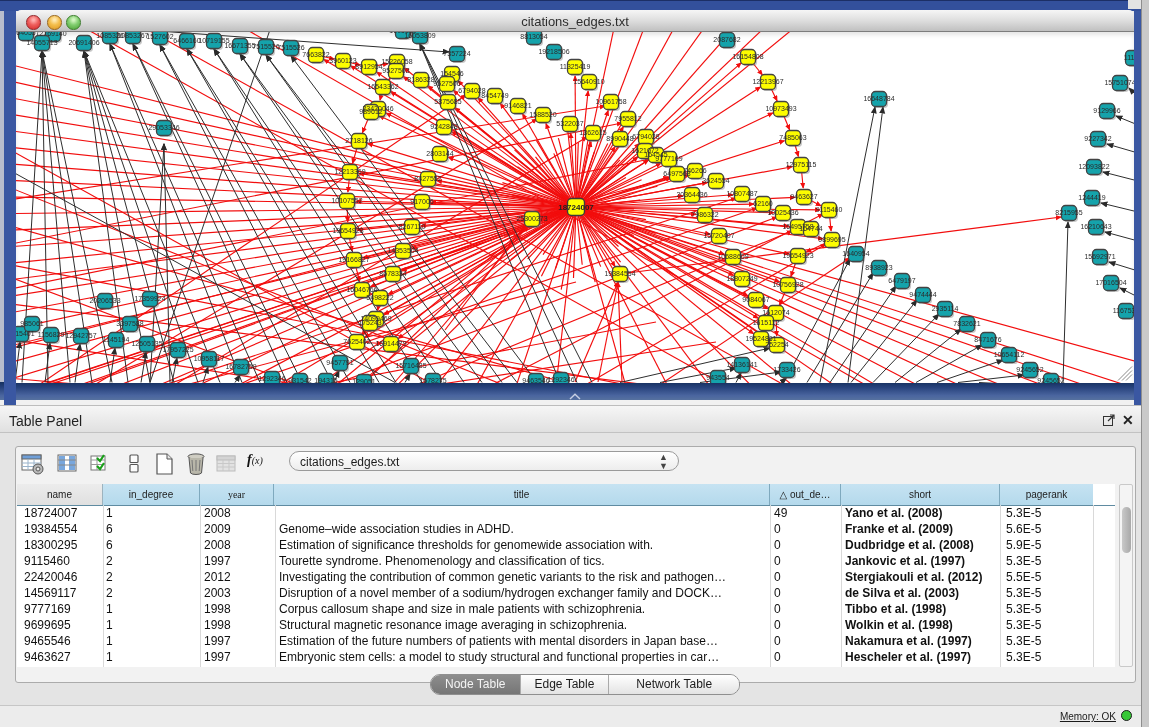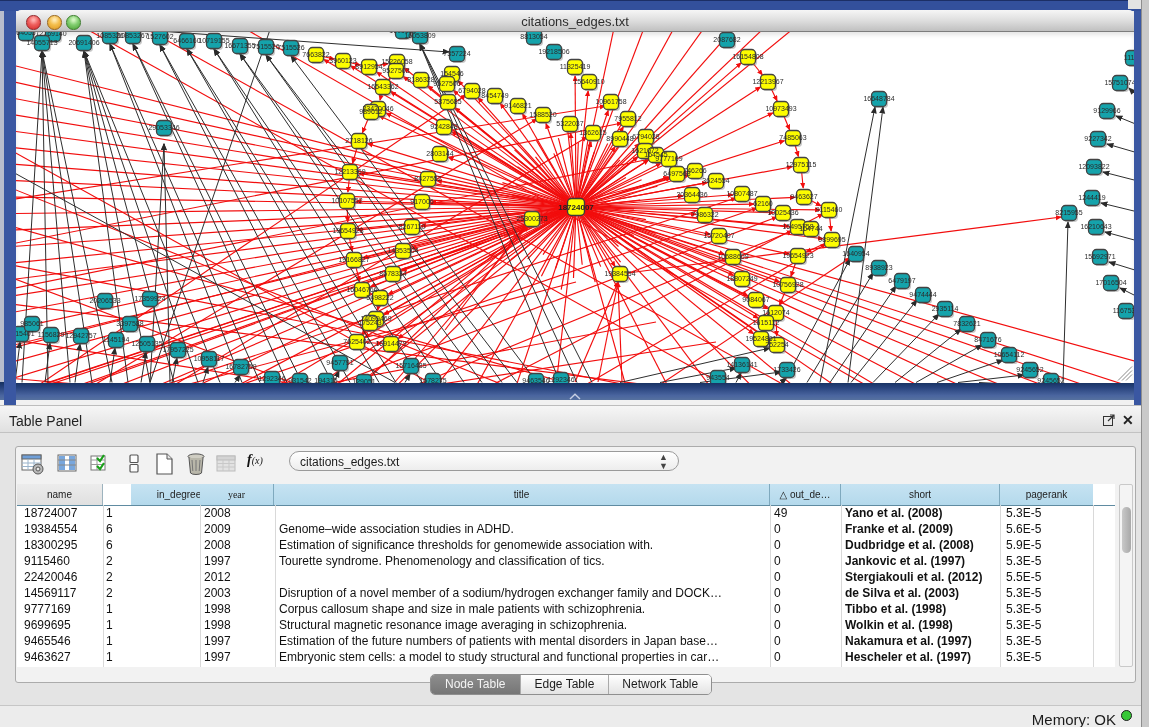--- a/index.html
+++ b/index.html
@@ -51,29 +51,29 @@
 .c1{left:89px;width:90px;}
 .c2{left:187px;width:60px;}
 .c3{left:262px;width:486px;}
 .c4{left:757px;width:62px;}
 .c5{left:828px;width:150px;font-weight:bold;}
 .c6{left:989px;width:85px;}
 .colline{position:absolute;top:21px;width:1px;height:162px;background:#d9d9d9;}
 #vscroll{position:absolute;left:1119px;top:484px;width:14px;height:183px;background:#f4f4f4;border:1px solid #c9c9c9;box-sizing:border-box;border-radius:2px;}
 #vthumb{position:absolute;left:1.5px;top:22px;width:9px;height:46px;background:linear-gradient(90deg,#c9c9c9,#a8a8a8);border-radius:5px;}
 
-#tabs{position:absolute;left:430px;top:674px;height:19px;border:1px solid #8f8f8f;border-radius:5px;
+#tabs{position:absolute;left:430px;top:674px;height:19px;border:1px solid #8f8f8f;border-radius:10px;
   overflow:hidden;display:flex;box-sizing:content-box;}
 .tab{height:19px;line-height:19px;font-size:12px;padding:0 14px;color:#1d1d1d;
   background:linear-gradient(#ffffff,#e3e3e3);border-left:1px solid #aaa;}
 .tab.first{border-left:none;}
 .tab.sel{background:linear-gradient(#8d8d8d,#767676);color:#f4f4f4;}
 
 #status{position:absolute;left:0;top:705px;width:1141px;height:22px;background:#ececec;border-top:1px solid #c6c6c6;box-sizing:border-box;}
-#status .m{position:absolute;right:25px;top:5px;font-size:15px;color:#1b1b1b;}
+#status .m{position:absolute;right:25px;top:5px;font-size:10px;color:#1b1b1b;text-decoration:underline;}
 #status .dot{position:absolute;left:1121px;top:4px;width:11px;height:11px;border-radius:50%;
   background:#37c837;border:1.5px solid #1e1e1e;box-sizing:border-box;}
 </style></head>
 <body>
 <div id="stage">
   <div id="leftgray"></div>
   <div id="botblue"></div>
   <div id="pregap"></div>
   <svg style="position:absolute;left:568px;top:391px;" width="14" height="10">
       <path d="M2 8 L7 3.2 L12 8" stroke="#c7cfe3" fill="none" stroke-width="1.4"></path>
@@ -906,21 +906,21 @@
  <path d="M8 8 V19 M14 8 V19 M2 11.5 H20 M2 15 H20" stroke="#a7a7a7" fill="none"></path>
 </svg>
 <div class="icon" style="left:247px;top:452px;font-size:14px;font-style:italic;color:#111;font-family:'Liberation Serif',serif;"><b>f</b><span style="font-size:10px">(x)</span></div>
 
   <div id="combo">
       <span class="txt">citations_edges.txt</span>
       <span class="arr">▲<br>▼</span>
     </div>
   <div id="tbl">
     <div class="th gray" style="left:0;width:86px;">name</div>
-    <div class="th" style="left:86px;width:97px;margin-left:28px;">in_degree</div>
+    <div class="th" style="left:86px;width:97px;">in_degree</div>
     <div class="th" style="left:183px;width:74px;font-family:Liberation Serif, serif;">year</div>
     <div class="th" style="left:257px;width:496px;">title</div>
     <div class="th" style="left:753px;width:71px;">△ out_de…</div>
     <div class="th" style="left:824px;width:159px;">short</div>
     <div class="th" style="left:983px;width:93px;border-right:none;">pagerank</div>
     <div id="thbot"></div>
     <div style="position:absolute;left:0;top:21px;width:100%;">
 <div class="tr" style="top:0px;">
           <div class="c0">18724007</div>
           <div class="c1">1</div>
@@ -953,20 +953,21 @@
           <div class="c2">1997</div>
           <div class="c3">Tourette syndrome. Phenomenology and classification of tics.</div>
           <div class="c4">0</div>
           <div class="c5">Jankovic et al. (1997)</div>
           <div class="c6">5.3E-5</div>
         </div>
 <div class="tr" style="top:64px;">
           <div class="c0">22420046</div>
           <div class="c1">2</div>
           <div class="c2">2012</div>
+          <div class="c3">Investigating the contribution of common genetic variants to the risk and pathogen…</div>
           <div class="c4">0</div>
           <div class="c5">Stergiakouli et al. (2012)</div>
           <div class="c6">5.5E-5</div>
         </div>
 <div class="tr" style="top:80px;">
           <div class="c0">14569117</div>
           <div class="c1">2</div>
           <div class="c2">2003</div>
           <div class="c3">Disruption of a novel member of a sodium/hydrogen exchanger family and DOCK…</div>
           <div class="c4">0</div>
@@ -1017,20 +1018,20 @@
     <div class="colline" style="left:824px;"></div>
     <div class="colline" style="left:983px;"></div>
     <div class="colline" style="left:1076px;"></div>
   </div>
   <div id="vscroll">
       <div id="vthumb"></div>
     </div>
   <div id="tabs">
     <div class="tab sel first">Node Table</div>
     <div class="tab">Edge Table</div>
-    <div class="tab" style="padding:0 13px;">Network Table</div>
+    <div class="tab" style="padding:0 27px;">Network Table</div>
   </div>
   <div id="status">
       <span class="m">Memory: OK</span>
       <span class="dot"></span>
     </div>
   <div id="rightgray"></div>
 </div>
 
 </body></html>

